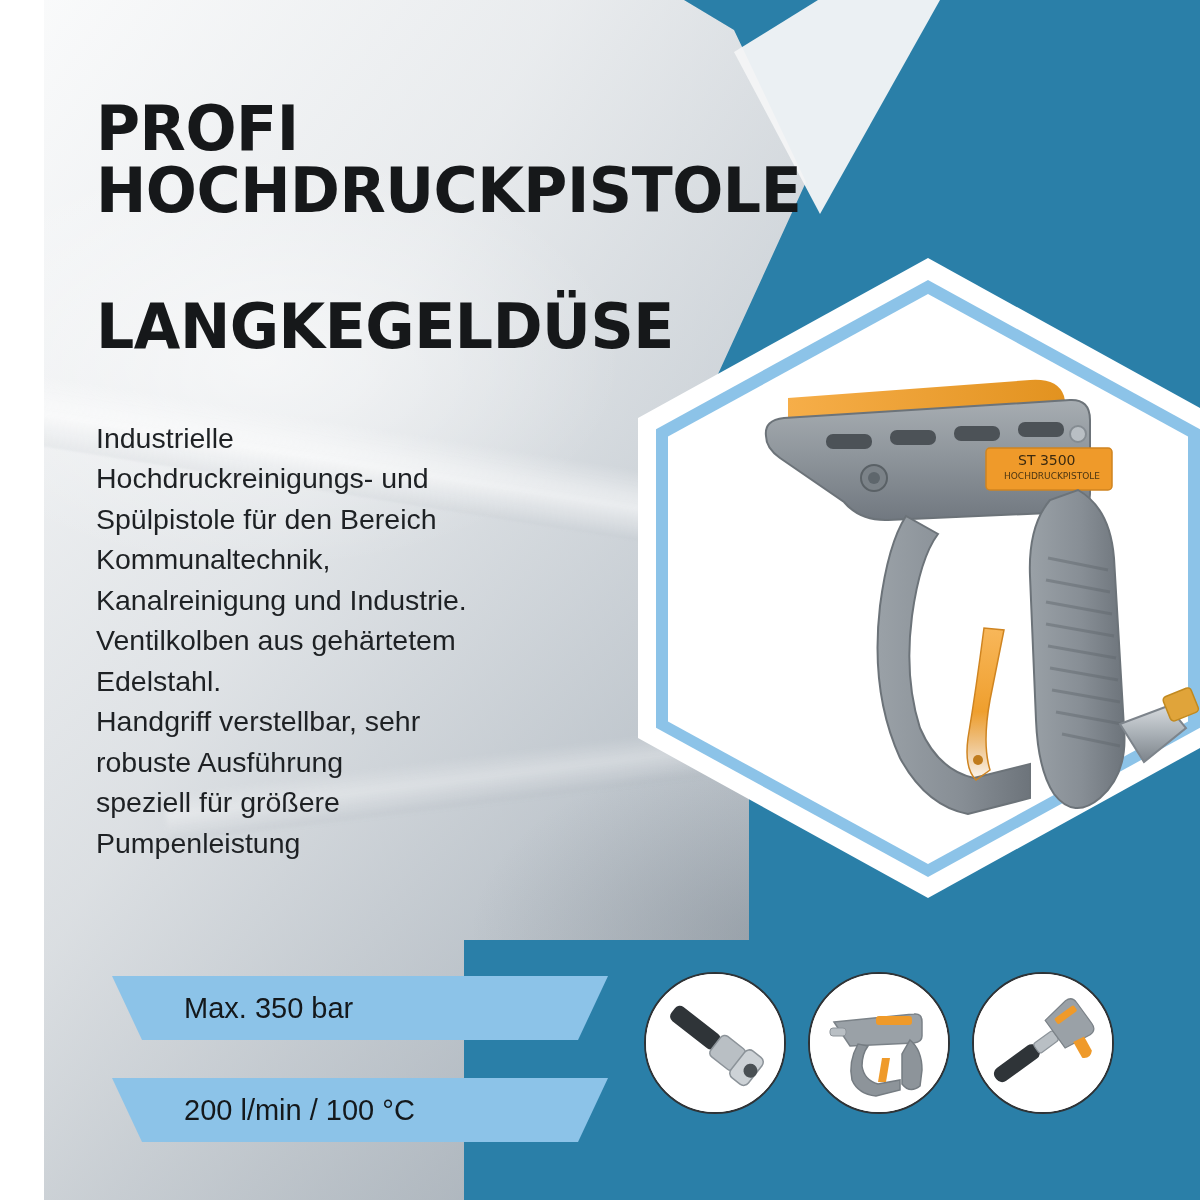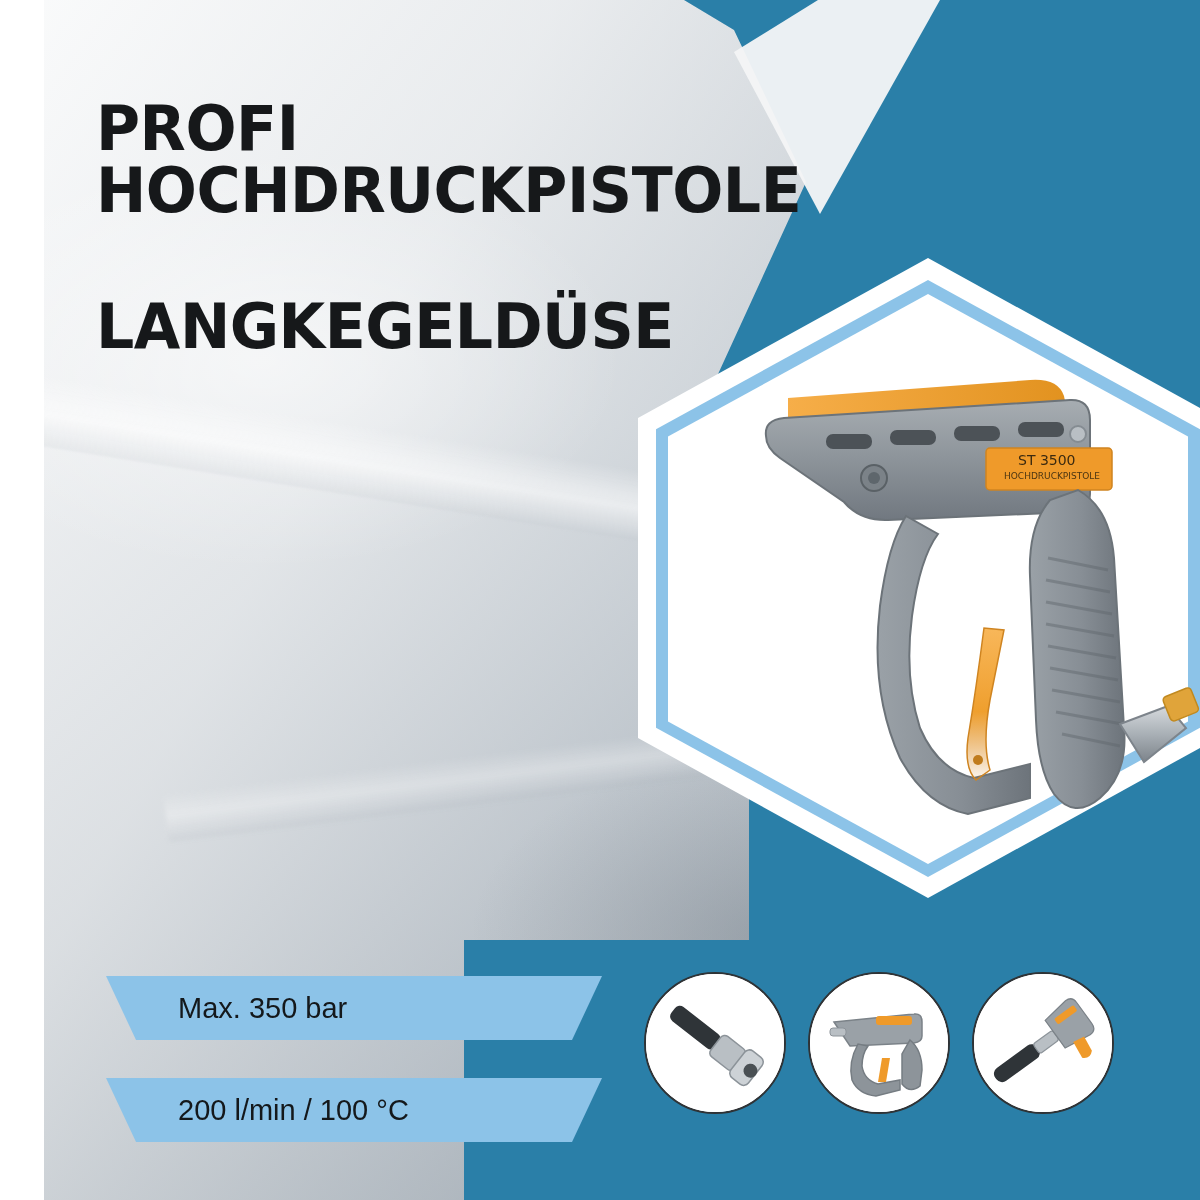--- a/index.html
+++ b/index.html
@@ -115,21 +115,21 @@
     color: #1e2124;
     font-size: 28.5px;
     line-height: 1.42;
     font-family: "Liberation Sans", sans-serif;
     white-space: pre-line;
   }
 
   
   .spec {
     position: absolute;
-    left: 62px;
+    left: 68px;
     height: 64px;
     display: flex;
     align-items: center;
     padding-left: 72px;
     padding-right: 40px;
     color: #14181b;
     font-size: 29px;
     background: #8cc3e8;
     clip-path: polygon(0 0, 100% 0, calc(100% - 30px) 100%, 30px 100%);
   }
@@ -206,20 +206,31 @@
   <div class="bg-streak2"></div>
 
   <div class="teal-shape"></div>
   <div class="teal-notch"></div>
 
   <div class="headline">
     <span class="l1">PROFI HOCHDRUCKPISTOLE</span>
     <span class="l2">LANGKEGELDÜSE</span>
   </div>
 
+  <div class="body-copy">Industrielle
+Hochdruckreinigungs- und
+Spülpistole für den Bereich
+Kommunaltechnik,
+Kanalreinigung und Industrie.
+Ventilkolben aus gehärtetem
+Edelstahl.
+Handgriff verstellbar, sehr
+robuste Ausführung
+speziell für größere
+Pumpenleistung</div>
 
   <div class="spec spec-1">
     <span>Max. 350 bar</span>
   </div>
   <div class="spec spec-2">
     <span>200 l/min / 100 °C</span>
   </div>
 
   <div class="hex-outer"></div>
   <div class="hex-mid"></div>

